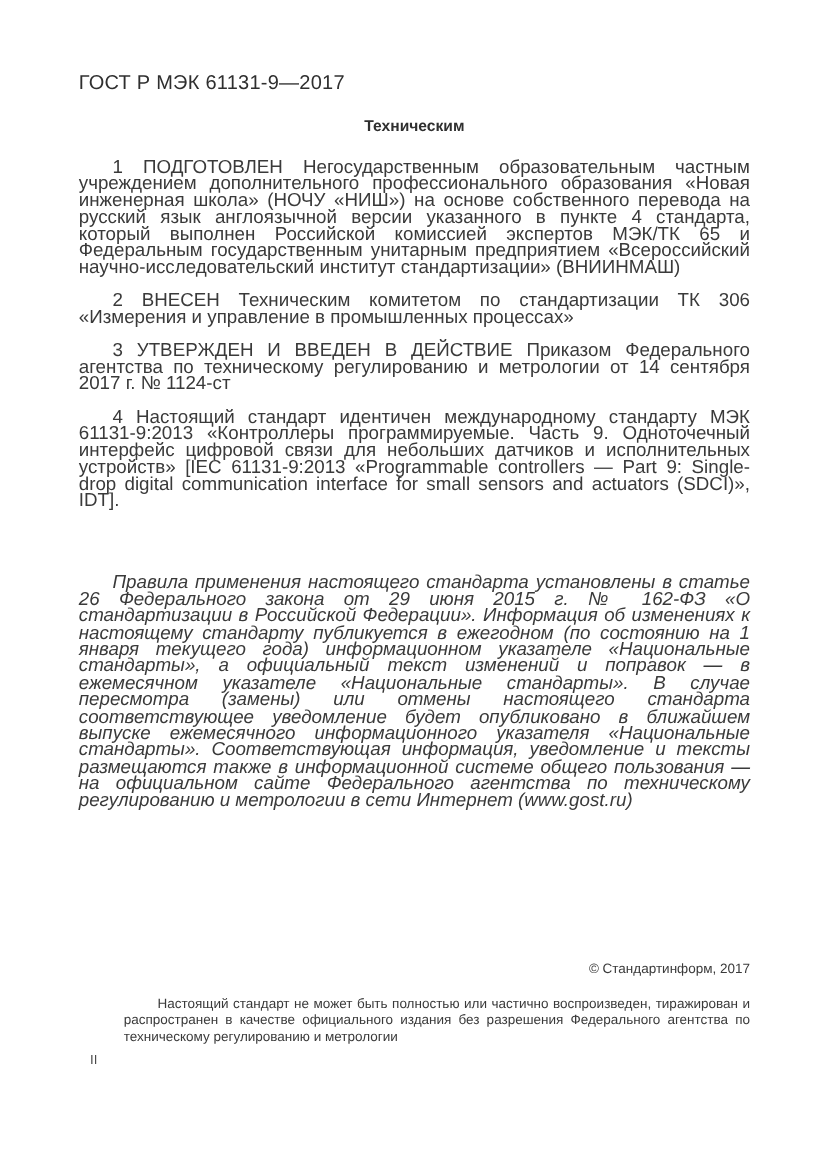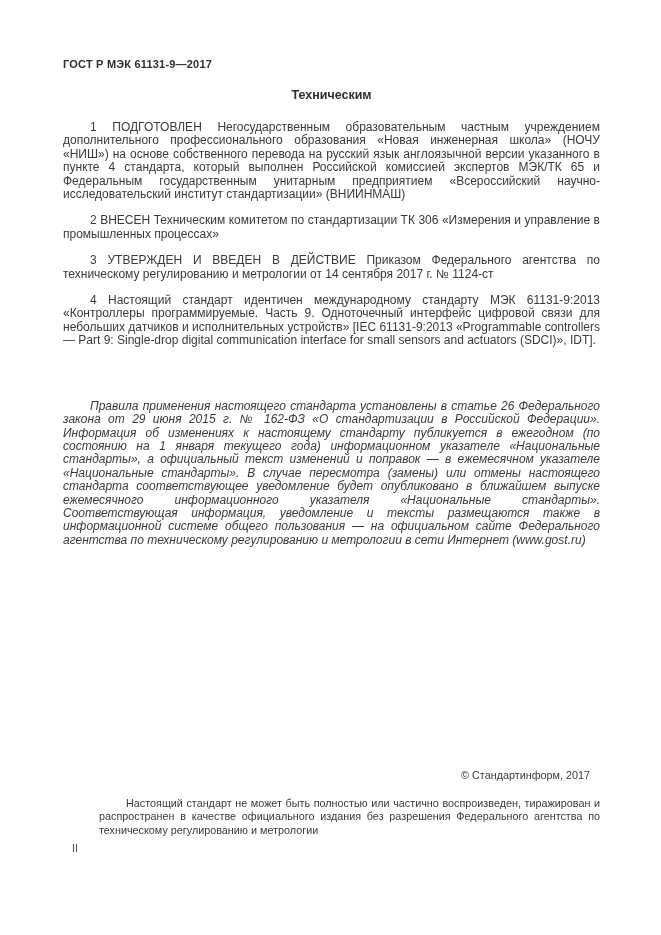--- a/index.html
+++ b/index.html
@@ -12,48 +12,48 @@
     color: #3a3a3a;
     overflow: hidden;
   }
   .page {
     position: absolute;
     inset: 0;
     padding: 58px 61px 0 63px;
     background: #ffffff;
   }
   .doc-code {
-    font-size: 11px;
-    font-weight: bold;
+    font-size: 16px;
+    font-weight: normal;
     color: #2f2f2f;
     letter-spacing: 0.2px;
   }
   .title {
     font-size: 12.5px;
     font-weight: bold;
     text-align: center;
     margin-top: 18px;
     color: #2f2f2f;
   }
   .para {
-    font-size: 12px;
+    font-size: 15px;
     line-height: 13.4px;
     text-align: justify;
     text-indent: 27px;
   }
   .gap   { margin-top: 13px; }
   .first { margin-top: 19px; }
   .legal {
     margin-top: 52px;
     font-style: italic;
   }
   .copyright {
     position: absolute;
     top: 769px;
-    right: 71px;
+    right: 61px;
     font-size: 10.8px;
     color: #3a3a3a;
     margin-left: 20px;
   }
   .notice {
     position: absolute;
     top: 797px;
     left: 63px;
     right: 61px;
     font-size: 10.8px;

